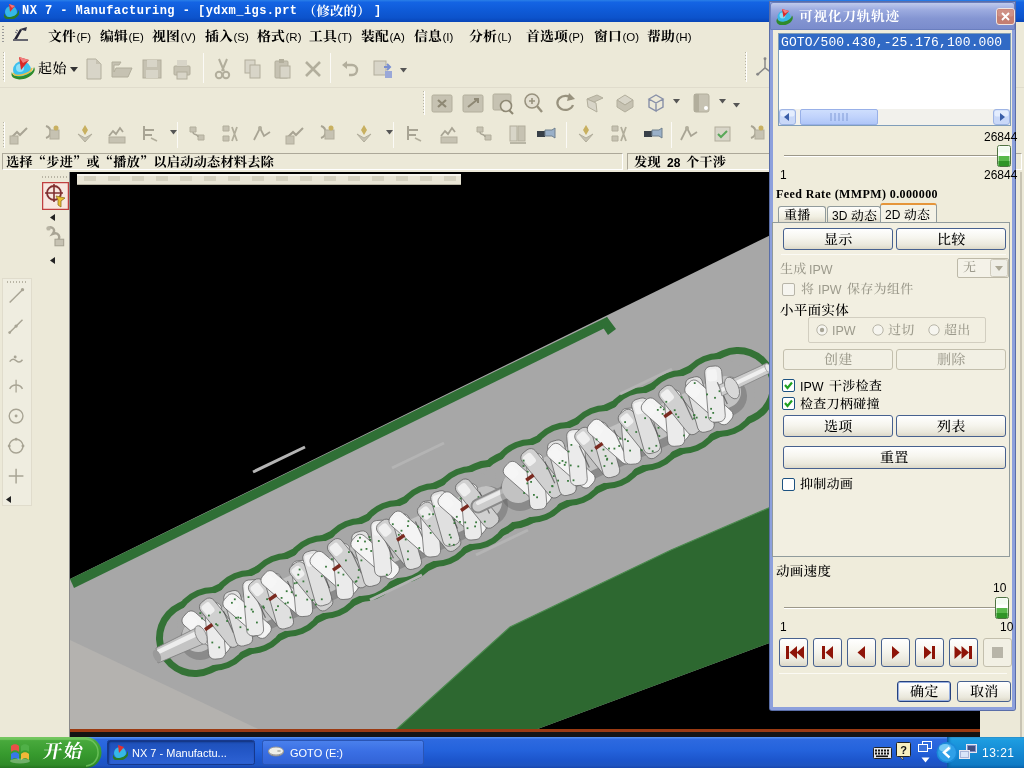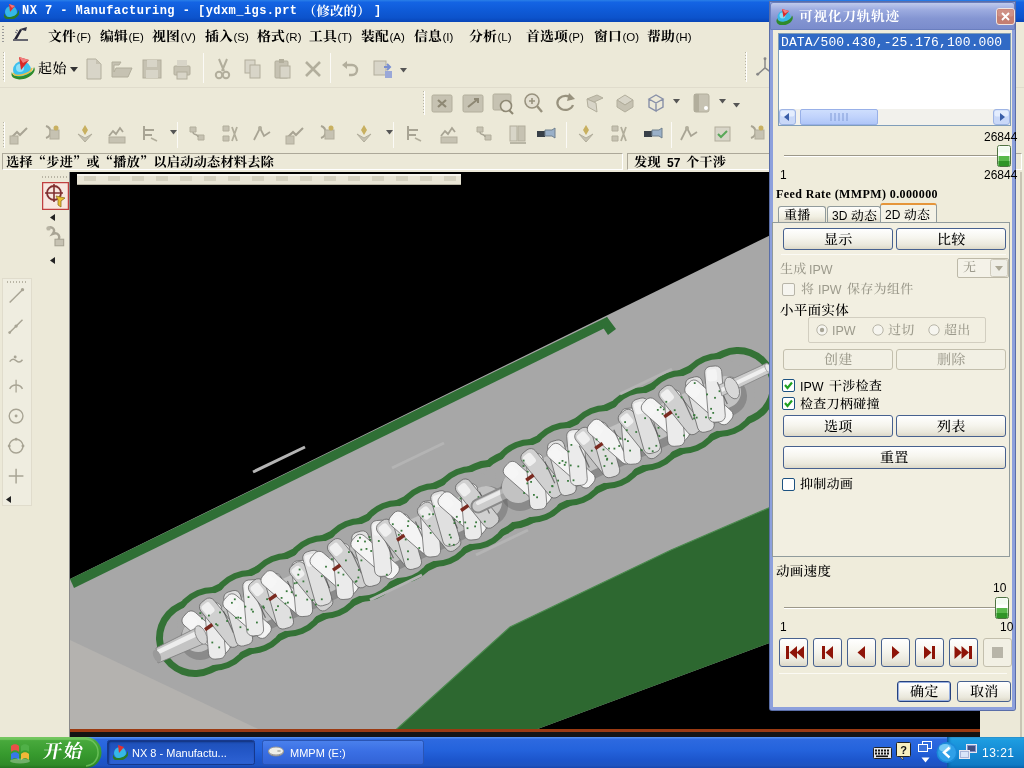--- a/index.html
+++ b/index.html
@@ -332,21 +332,21 @@
     <use href="#gB6001" transform="translate(201.0,0) scale(0.01320)"></use>
     <use href="#gB6750" transform="translate(214.4,0) scale(0.01320)"></use>
     <use href="#gB6599" transform="translate(227.8,0) scale(0.01320)"></use>
     <use href="#gB53BB" transform="translate(241.2,0) scale(0.01320)"></use>
     <use href="#gB9664" transform="translate(254.6,0) scale(0.01320)"></use>
   </svg>
 <svg style="position:absolute;left:634.0px;top:155.0px;overflow:visible" width="27" height="16" fill="#000">
     <use href="#gB53D1" transform="translate(0.0,0) scale(0.01320)"></use>
     <use href="#gB73B0" transform="translate(13.4,0) scale(0.01320)"></use>
   </svg>
-<div style="position:absolute;left:667px;top:156px;white-space:pre;font:bold 12px &quot;Liberation Sans&quot;,sans-serif;color:#000">57</div>
+<div style="position:absolute;left:667px;top:156px;white-space:pre;font:bold 12px &quot;Liberation Sans&quot;,sans-serif;color:#000">28</div>
 <svg style="position:absolute;left:686.0px;top:155.0px;overflow:visible" width="41" height="16" fill="#000">
     <use href="#gB4E2A" transform="translate(0.0,0) scale(0.01320)"></use>
     <use href="#gB5E72" transform="translate(13.4,0) scale(0.01320)"></use>
     <use href="#gB6D89" transform="translate(26.8,0) scale(0.01320)"></use>
   </svg>
 <div style="position:absolute;left:0px;top:172px;width:70px;height:565px;background:#ECE9D8"></div>
 <div style="position:absolute;left:38px;top:174px;width:33px;height:93px;background:#ECE9D8"></div>
 <div style="position:absolute;left:42px;top:176px;width:26px;height:2px;background:repeating-linear-gradient(90deg,#B8B4A4 0,#B8B4A4 1px,#ECE9D8 1px,#ECE9D8 3px)"></div>
 <svg style="position:absolute;left:42px;top:182px" width="27" height="28" viewBox="0 0 27 28">
 <rect x="0.5" y="0.5" width="26" height="27" fill="#F8E8E0" stroke="#C04040" stroke-width="1.5"></rect>
@@ -892,21 +892,21 @@
     <use href="#gB8F68" transform="translate(72.0,0) scale(0.01380)"></use>
     <use href="#gB8FF9" transform="translate(86.4,0) scale(0.01380)"></use>
   </svg>
 <svg style="position:absolute;left:996px;top:8px" width="19" height="17" viewBox="0 0 19 17">
 <rect x="0.5" y="0.5" width="18" height="16" rx="2.5" fill="#C47E72" stroke="#F0E4E0"></rect>
 <rect x="1.5" y="1.5" width="16" height="7" rx="2" fill="#D49A8E" opacity="0.7"></rect>
 <path d="M6,5 L13,12 M13,5 L6,12" stroke="#fff" stroke-width="1.9"></path>
   </svg>
 <div style="position:absolute;left:778px;top:33px;width:233px;height:93px;background:#fff;border:1px solid #7F9DB9"></div>
 <div style="position:absolute;left:779px;top:34px;width:231px;height:16px;background:#316AC5"></div>
-<div style="position:absolute;left:781px;top:35px;white-space:pre;font:13px &quot;Liberation Mono&quot;,monospace;letter-spacing:0.1px;color:#fff">DATA/500.430,-25.176,100.000</div>
+<div style="position:absolute;left:781px;top:35px;white-space:pre;font:13px &quot;Liberation Mono&quot;,monospace;letter-spacing:0.1px;color:#fff">GOTO/500.430,-25.176,100.000</div>
 <div style="position:absolute;left:779px;top:109px;width:231px;height:16px;background:#F2F1EC"></div>
 <svg style="position:absolute;left:779px;top:109px" width="17" height="16" viewBox="0 0 17 16">
 <rect x="0.5" y="0.5" width="16" height="15" rx="2.5" fill="#C9D8F8" stroke="#9EB4E4"></rect>
 <rect x="1.5" y="1.5" width="14" height="6" rx="2" fill="#E4EDFE"></rect>
 <path d="M10,4 L10,12 L5,8 Z" fill="#3A5EA8"></path>
   </svg>
 <svg style="position:absolute;left:993px;top:109px" width="17" height="16" viewBox="0 0 17 16">
 <rect x="0.5" y="0.5" width="16" height="15" rx="2.5" fill="#C9D8F8" stroke="#9EB4E4"></rect>
 <rect x="1.5" y="1.5" width="14" height="6" rx="2" fill="#E4EDFE"></rect>
 <path d="M7,4 L7,12 L12,8 Z" fill="#3A5EA8"></path>
@@ -1149,28 +1149,28 @@
       <use href="#gB5F00" transform="translate(0.0,0) scale(0.01900)"></use>
       <use href="#gB59CB" transform="translate(20.5,0) scale(0.01900)"></use>
     </svg>
   </div>
 <div style="position:absolute;left:107px;top:740px;width:148px;height:25px;background:linear-gradient(180deg,#1E50B8 0%,#2458C8 50%,#2E62D4 100%);border:1px solid #16388C;border-radius:2.5px;box-shadow:inset 1px 1px 2px #123078"></div>
 <svg style="position:absolute;left:112px;top:744px" width="16" height="16" viewBox="0 0 16 16">
 <circle cx="8" cy="9" r="6" fill="#35B8E8"></circle>
     <path d="M2,10 A7,4 -20 1,0 15,7 A8,5 -20 1,1 2,10" fill="#2A7A28"></path>
 <path d="M6,1 L12,3 L7,9 Z" fill="#E03030"></path>
   </svg>
-<div style="position:absolute;left:132px;top:747px;white-space:pre;font:11px &quot;Liberation Sans&quot;,sans-serif;color:#fff">NX 8 - Manufactu...</div>
+<div style="position:absolute;left:132px;top:747px;white-space:pre;font:11px &quot;Liberation Sans&quot;,sans-serif;color:#fff">NX 7 - Manufactu...</div>
 <div style="position:absolute;left:262px;top:740px;width:162px;height:25px;background:linear-gradient(180deg,#4A80EC 0%,#3A6FE4 45%,#3263D6 100%);border:1px solid #2A55B4;border-radius:2.5px"></div>
 <svg style="position:absolute;left:268px;top:745px" width="17" height="14" viewBox="0 0 17 14">
 <ellipse cx="8" cy="7" rx="7.5" ry="4" fill="#D8D8D0" stroke="#888"></ellipse>
 <ellipse cx="8" cy="6" rx="7.5" ry="4" fill="#EEEEE8" stroke="#999"></ellipse>
 <ellipse cx="11" cy="6" rx="2" ry="1" fill="#B8B8B0"></ellipse>
   </svg>
-<div style="position:absolute;left:290px;top:747px;white-space:pre;font:11px &quot;Liberation Sans&quot;,sans-serif;color:#fff">MMPM (E:)</div>
+<div style="position:absolute;left:290px;top:747px;white-space:pre;font:11px &quot;Liberation Sans&quot;,sans-serif;color:#fff">GOTO (E:)</div>
 <svg style="position:absolute;left:873px;top:745px" width="19" height="14" viewBox="0 0 19 14">
 <rect x="0.5" y="2.5" width="18" height="11" rx="1" fill="#E8E8E8" stroke="#222"></rect>
 <g fill="#111">
       <rect x="2" y="4.5" width="2" height="2"></rect>
       <rect x="5" y="4.5" width="2" height="2"></rect>
       <rect x="8" y="4.5" width="2" height="2"></rect>
       <rect x="11" y="4.5" width="2" height="2"></rect>
       <rect x="14" y="4.5" width="2" height="2"></rect>
 <rect x="2" y="7.5" width="2" height="2"></rect>
       <rect x="5" y="7.5" width="2" height="2"></rect>

